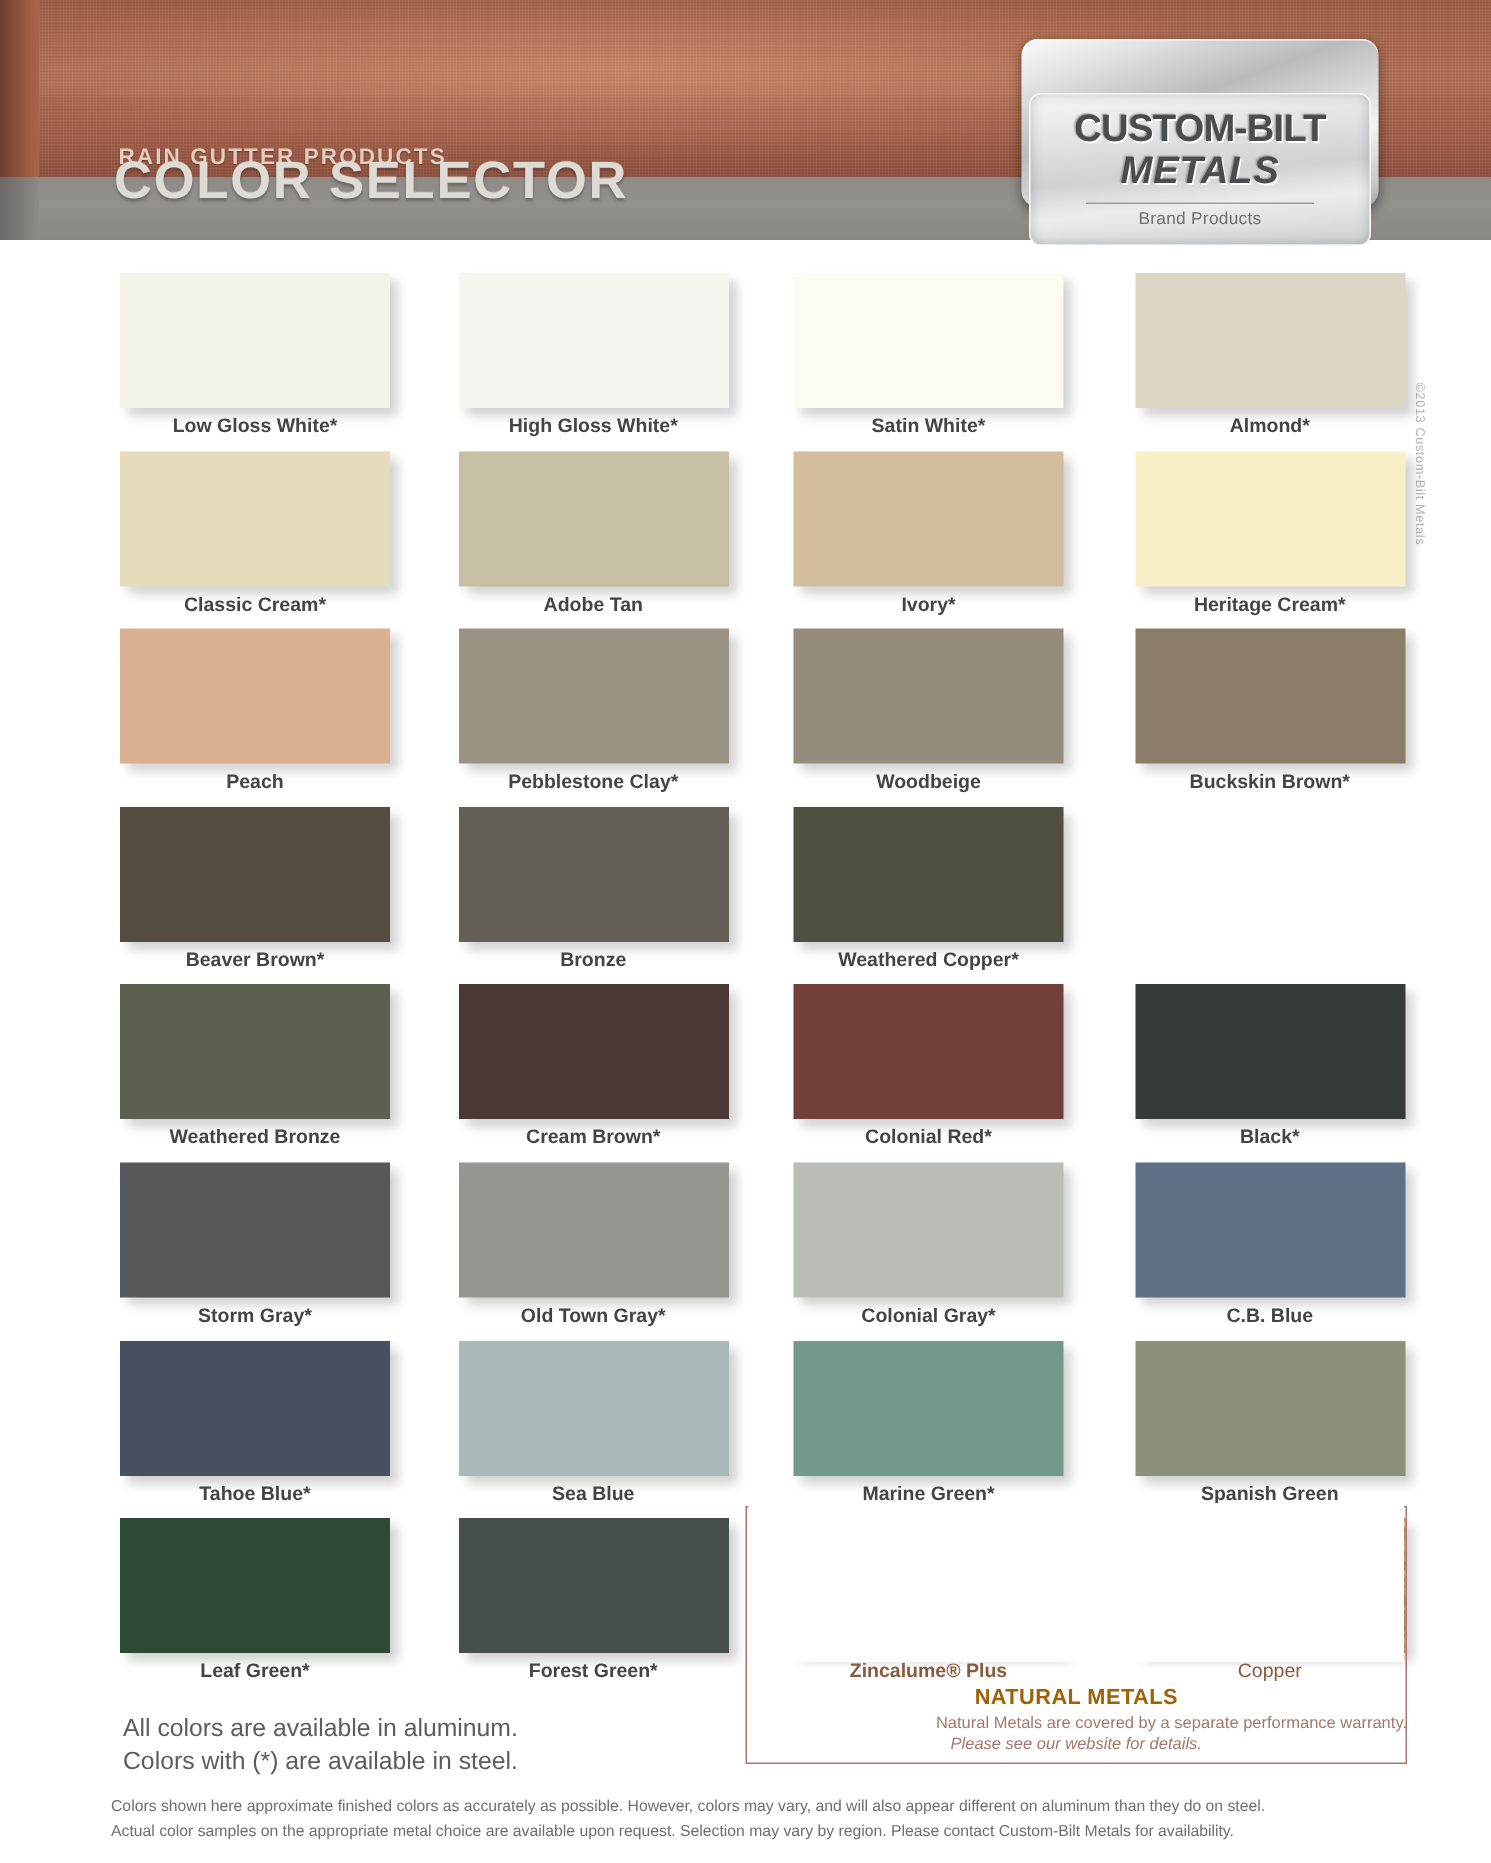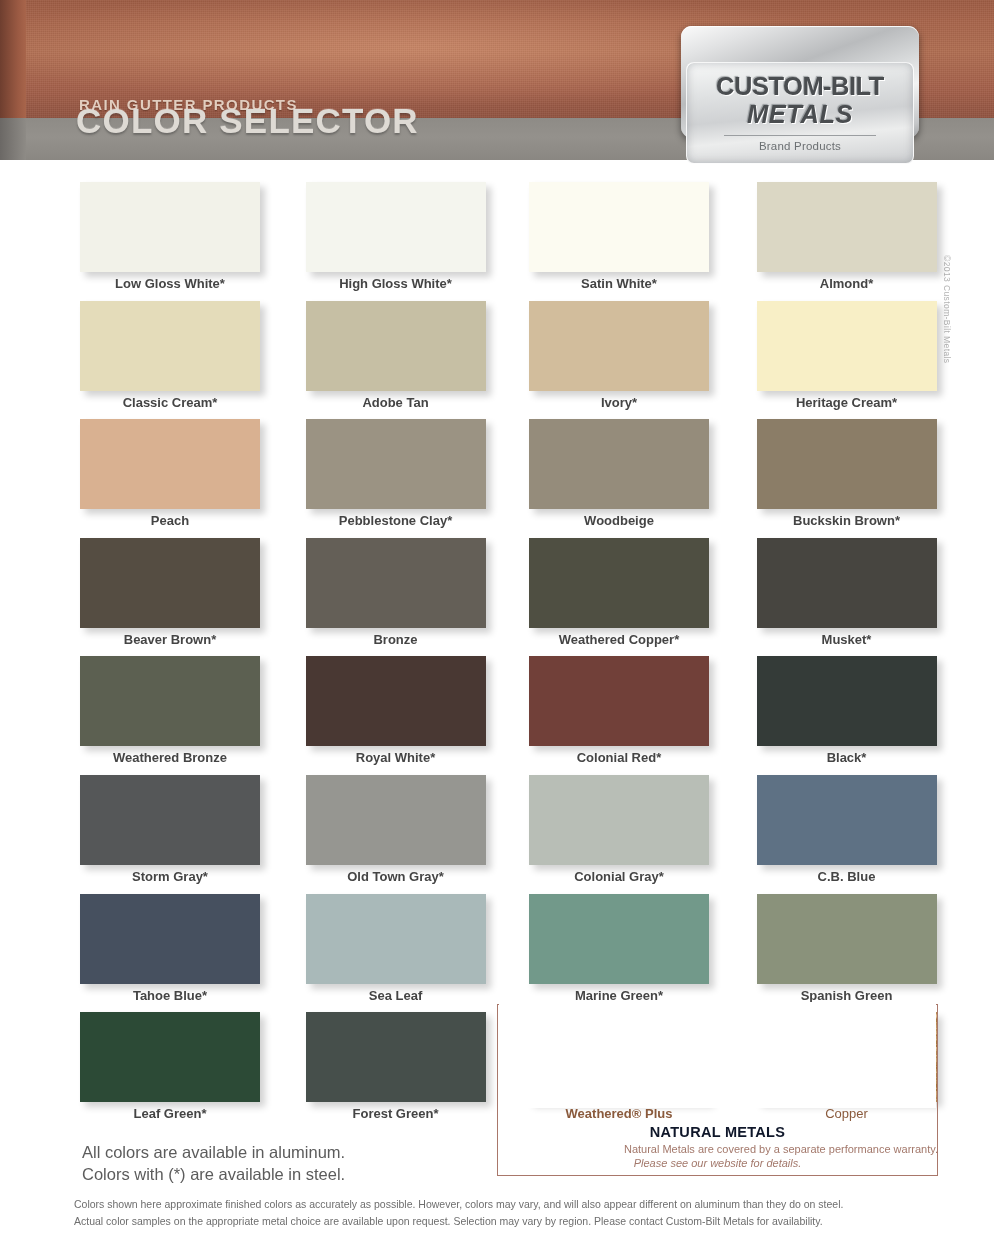--- a/index.html
+++ b/index.html
@@ -124,21 +124,21 @@
     background-size:auto,auto,44px 44px,11px 11px,8px 8px;
   }
 
   
   .nm-box{
     position:absolute;left:497px;top:1004px;width:441px;height:172px;
     border:1.5px solid #a9776a;box-sizing:border-box;background:transparent;
   }
   .nm-title{
     position:absolute;left:497px;top:1124px;width:441px;text-align:center;
-    font-size:14.5px;font-weight:bold;color:#0f172a;letter-spacing:.3px;
+    font-size:14.5px;font-weight:bold;color:#a16207;letter-spacing:.3px;
   }
   .nm-note1{
     position:absolute;left:497px;top:1143px;width:441px;text-align:right;
     font-size:11px;color:#a3786b;
   }
   .nm-note2{
     position:absolute;left:497px;top:1157px;width:441px;text-align:center;
     font-size:11px;font-style:italic;color:#a3786b;
   }
   .nm-cover{position:absolute;left:499px;top:1002px;width:437px;height:106px;background:#fff;}
@@ -241,33 +241,29 @@
           <div class="sw-label">Beaver Brown*</div>
         </div>
         <div class="cell c2">
           <div class="swatch" style="background: rgb(100, 95, 87);"></div>
           <div class="sw-label">Bronze</div>
         </div>
         <div class="cell c3">
           <div class="swatch" style="background: rgb(79, 79, 66);"></div>
           <div class="sw-label">Weathered Copper*</div>
         </div>
-        <div class="cell c4">
-          <div class="swatch" style="background: rgb(71, 69, 64);"></div>
-          <div class="sw-label">Musket*</div>
-        </div>
       </div>
       <div class="row">
         <div class="cell c1">
           <div class="swatch" style="background: rgb(92, 96, 81);"></div>
           <div class="sw-label">Weathered Bronze</div>
         </div>
         <div class="cell c2">
           <div class="swatch" style="background: rgb(73, 56, 51);"></div>
-          <div class="sw-label">Royal White*</div>
+          <div class="sw-label">Cream Brown*</div>
         </div>
         <div class="cell c3">
           <div class="swatch" style="background: rgb(113, 64, 57);"></div>
           <div class="sw-label">Colonial Red*</div>
         </div>
         <div class="cell c4">
           <div class="swatch" style="background: rgb(52, 59, 56);"></div>
           <div class="sw-label">Black*</div>
         </div>
       </div>
@@ -289,21 +285,21 @@
           <div class="sw-label">C.B. Blue</div>
         </div>
       </div>
       <div class="row">
         <div class="cell c1">
           <div class="swatch" style="background: rgb(70, 80, 95);"></div>
           <div class="sw-label">Tahoe Blue*</div>
         </div>
         <div class="cell c2">
           <div class="swatch" style="background: rgb(169, 185, 185);"></div>
-          <div class="sw-label">Sea Leaf</div>
+          <div class="sw-label">Sea Blue</div>
         </div>
         <div class="cell c3">
           <div class="swatch" style="background: rgb(114, 153, 138);"></div>
           <div class="sw-label">Marine Green*</div>
         </div>
         <div class="cell c4">
           <div class="swatch" style="background: rgb(138, 146, 123);"></div>
           <div class="sw-label">Spanish Green</div>
         </div>
       </div>
@@ -311,21 +307,21 @@
         <div class="cell c1">
           <div class="swatch" style="background: rgb(44, 74, 54);"></div>
           <div class="sw-label">Leaf Green*</div>
         </div>
         <div class="cell c2">
           <div class="swatch" style="background: rgb(70, 79, 75);"></div>
           <div class="sw-label">Forest Green*</div>
         </div>
         <div class="cell c3">
           <div class="swatch tex-zinc"></div>
-          <div class="sw-label thin" style="color: rgb(138, 90, 60); font-weight: bold;">Weathered® Plus</div>
+          <div class="sw-label thin" style="color: rgb(138, 90, 60); font-weight: bold;">Zincalume® Plus</div>
         </div>
         <div class="cell c4">
           <div class="swatch tex-copper"></div>
           <div class="sw-label thin" style="color: rgb(138, 90, 60); font-weight: normal;">Copper</div>
         </div>
       </div>
     </div>
 
   <div class="nm-box"></div>
   <div class="nm-cover"></div>

